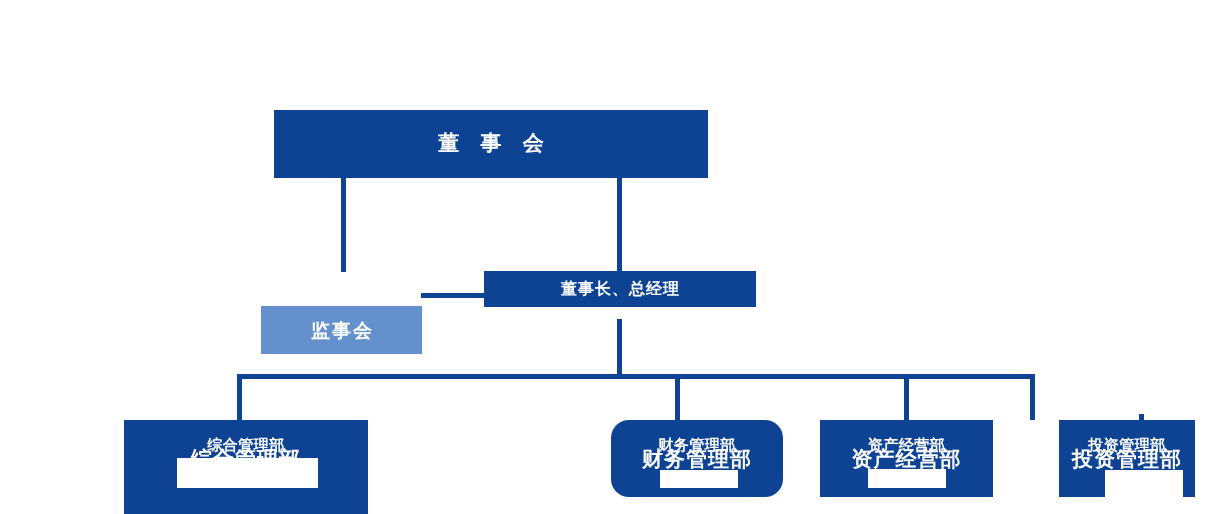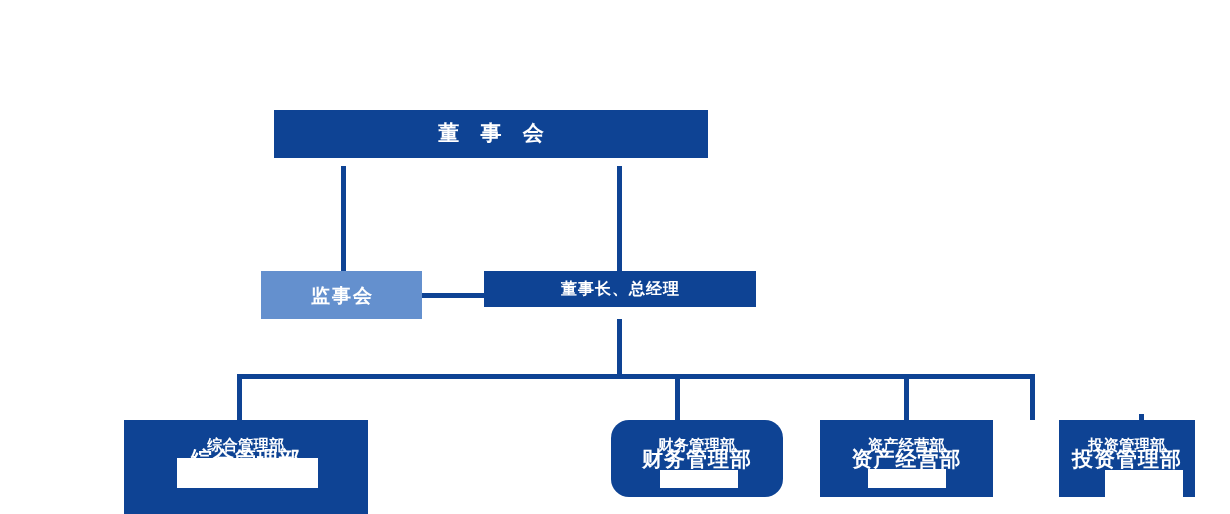--- a/index.html
+++ b/index.html
@@ -39,28 +39,28 @@
     box-sizing: border-box;
     display: flex;
     align-items: center;
     justify-content: center;
     color: #ffffff;
     font-weight: bold;
     text-align: center;
     line-height: 1.2;
   }
   .node.dark  { background: #0E4394; }
-  .node.light { background: #6490CE; }
+  .node.light { background: #6490CE; margin-top: 35px; }
 
   
   #node-board {
     left: 274px;
     top: 110px;
     width: 434px;
-    height: 48px;
+    height: 68px;
     font-size: 21px;
     letter-spacing: 7px;
     text-indent: 7px;
   }
   #node-supervisors {
     left: 261px;
     top: 271px;
     width: 161px;
     height: 48px;
     font-size: 19px;

